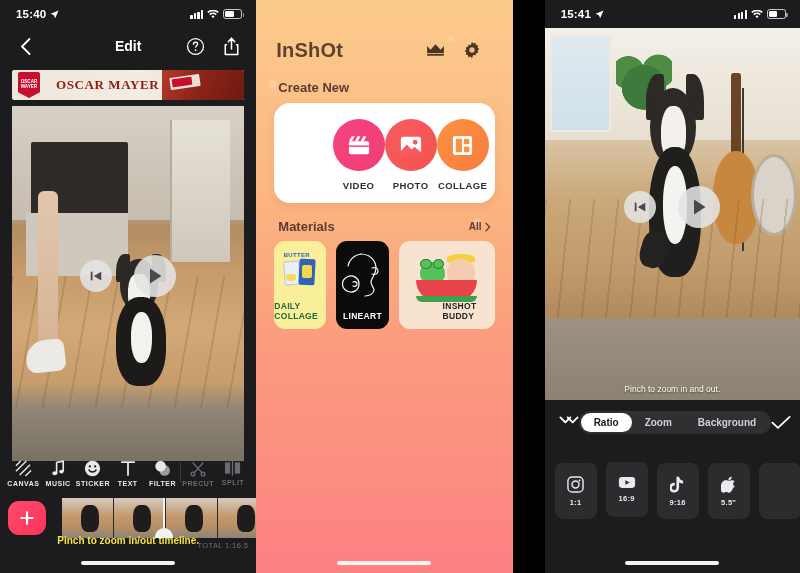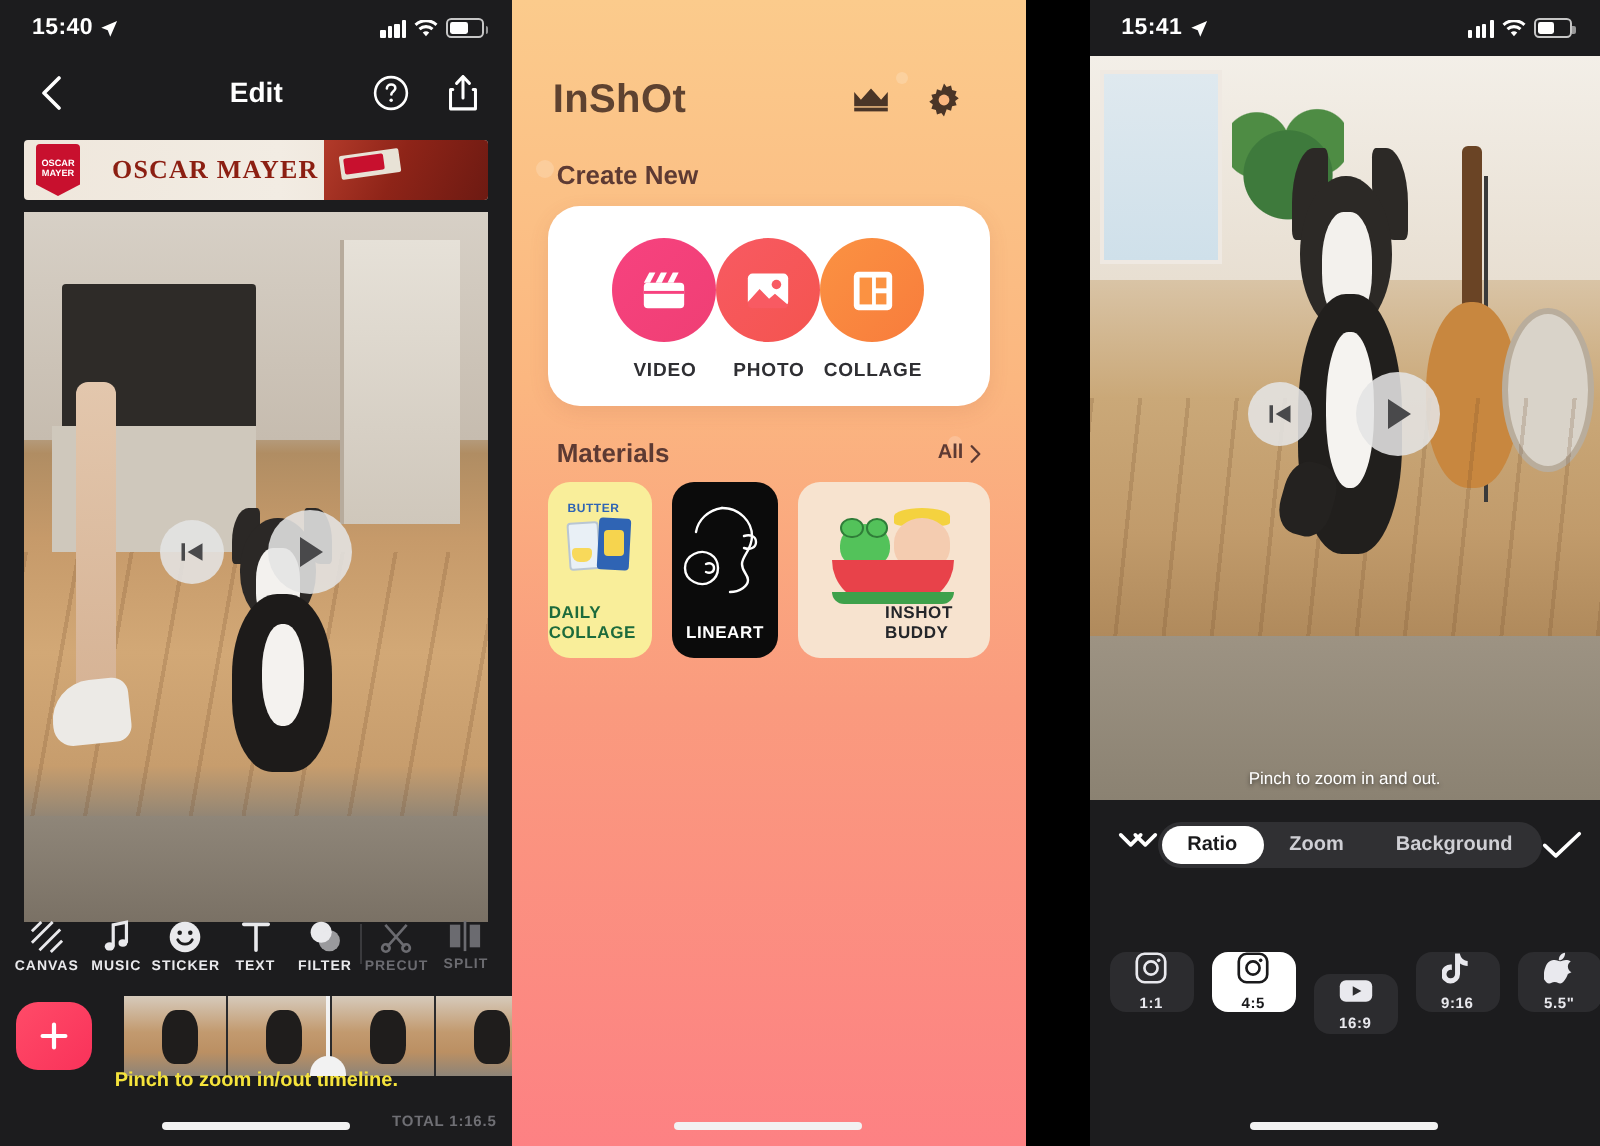--- a/index.html
+++ b/index.html
@@ -123,42 +123,42 @@
            background:linear-gradient(180deg,#d6cabb 0%,#c29a6f 45%,#bb9063 70%,#8d8478 100%);
            position:relative; }
   .frame::after { content:""; position:absolute; left:38%; top:18%; width:34%;
                   height:66%; background:#1f1d1c; border-radius:40% 40% 35% 35%; }
   .playhead { position:absolute; left:101px; top:-16px; bottom:-4px; width:2px;
               background:#f2f2f2; z-index:6; }
   .playhead::after { content:""; position:absolute; left:-8px; bottom:-4px; width:18px;
                      height:18px; border-radius:50%; background:#f2f2f2; }
   .hint { position:absolute; left:0; right:0; top:535px; text-align:center;
           color:#f5e33c; font-size:10px; font-weight:bold; }
-  .total { position:absolute; right:8px; top:556px; color:#6f6f74;
-           font-size:7.5px; font-weight:bold; letter-spacing:.4px; }
+  .total { position:absolute; right:8px; top:541px; color:#6f6f74;
+           font-size:7.5px; font-weight:normal; letter-spacing:.4px; }
 
   .home-ind { position:absolute; left:50%; transform:translateX(-50%); bottom:8px;
               width:94px; height:4px; border-radius:3px; background:#f2f2f2; }
 
   
   .p2inner { position:absolute; inset:0;
              background:linear-gradient(180deg,#fbcb8c 0%,#fbb780 33%,#fa9a7e 62%,#fd8183 100%); }
   .bokeh { position:absolute; border-radius:50%; background:rgba(255,255,255,.18); }
   .ins-head { position:relative; height:60px; display:flex; align-items:center;
               padding:0 32px 0 20px; margin-top:20px; }
   .ins-logo { font-size:20px; font-weight:bold; color:#5e4230; letter-spacing:.2px; }
   .ins-actions { margin-left:auto; display:flex; gap:18px; align-items:center;
                  color:#4a3527; }
 
   .sec-title { position:relative; margin:0 22px 8px; font-size:13px;
                font-weight:bold; color:#5d3a33; }
   .create-card { position:relative; margin:0 18px; background:#fff;
                  border-radius:16px; padding:16px 6px 12px;
                  box-shadow:0 3px 10px rgba(160,70,60,.12); }
-  .create-row { display:flex; justify-content:center; }
+  .create-row { display:flex; justify-content:flex-end; }
   .create-item { display:flex; flex-direction:column; align-items:center; gap:9px; }
   .ci-circle { width:52px; height:52px; border-radius:50%;
                display:flex; align-items:center; justify-content:center; color:#fff; }
   .ci-video { background:linear-gradient(135deg,#f7427f,#ef3f74); }
   .ci-photo { background:linear-gradient(135deg,#f85a62,#f4544f); }
   .ci-collage{ background:linear-gradient(135deg,#fb9242,#f87c3c); }
   .ci-lbl { font-size:9.5px; font-weight:bold; color:#2f2f33; letter-spacing:.4px; }
 
   .mat-head { position:relative; margin:16px 22px 7px; display:flex;
               align-items:center; }
@@ -258,21 +258,21 @@
   .seg-item { padding:4px 13px; font-size:10px; color:#cfcfd4; border-radius:12px;
               font-weight:bold; }
   .seg-item.on { background:#fff; color:#19191b; }
   .chk-dbl { color:#fff; width:22px; }
   .chk-one { color:#fff; margin-left:auto; width:22px; display:flex;
              justify-content:flex-end; }
 
   .ratio-row { position:absolute; left:0; right:0; top:462px; height:58px;
                display:flex; align-items:center; gap:9px; padding:0 10px;
                overflow:hidden; }
-  .ratio { width:42px; height:30px; border-radius:8px; background:#2c2c2f;
+  .ratio { width:42px; height:56px; border-radius:8px; background:#2c2c2f;
            display:flex; flex-direction:column; align-items:center;
            justify-content:center; gap:5px; color:#e9e9ee; flex:none; }
   .ratio.on { background:#fff; color:#1a1a1c; }
   .ratio.low { align-self:flex-end; margin-bottom:3px; }
   .r-lbl { font-size:7.5px; font-weight:bold; letter-spacing:.3px; }
 
   svg { display:block; }
 </style>
 </head>
 <body>
@@ -666,28 +666,20 @@
 
     <div class="ratio-row">
       <div class="ratio">
         <svg width="17" height="17" viewBox="0 0 18 18">
             <rect x="1" y="1" width="16" height="16" rx="4.4" stroke="currentColor" stroke-width="1.5" fill="none"></rect>
             <circle cx="9" cy="9" r="3.7" stroke="currentColor" stroke-width="1.5" fill="none"></circle>
             <circle cx="13.3" cy="4.7" r="1" fill="currentColor"></circle>
           </svg>
         <span class="r-lbl">1:1</span>
       </div>
-      <div class="ratio on">
-        <svg width="17" height="17" viewBox="0 0 18 18">
-            <rect x="1" y="1" width="16" height="16" rx="4.4" stroke="currentColor" stroke-width="1.5" fill="none"></rect>
-            <circle cx="9" cy="9" r="3.7" stroke="currentColor" stroke-width="1.5" fill="none"></circle>
-            <circle cx="13.3" cy="4.7" r="1" fill="currentColor"></circle>
-          </svg>
-        <span class="r-lbl">4:5</span>
-      </div>
       <div class="ratio low">
         <svg width="18" height="13" viewBox="0 0 20 14">
             <rect x="1" y="1" width="18" height="12" rx="3.4" fill="currentColor"></rect>
             <path d="M8.2 4.4 13 7l-4.8 2.6z" fill="#2c2c2f"></path>
           </svg>
         <span class="r-lbl">16:9</span>
       </div>
       <div class="ratio">
         <svg width="15" height="17" viewBox="0 0 16 18">
             <path d="M9.6.8c.5 2.5 2 4 4.4 4.2v2.9c-1.6 0-3.1-.5-4.3-1.4v5.8a5.3 5.3 0 1 1-4.6-5.2v3a2.4 2.4 0 1 0 1.8 2.3V.8z" fill="currentColor"></path>

